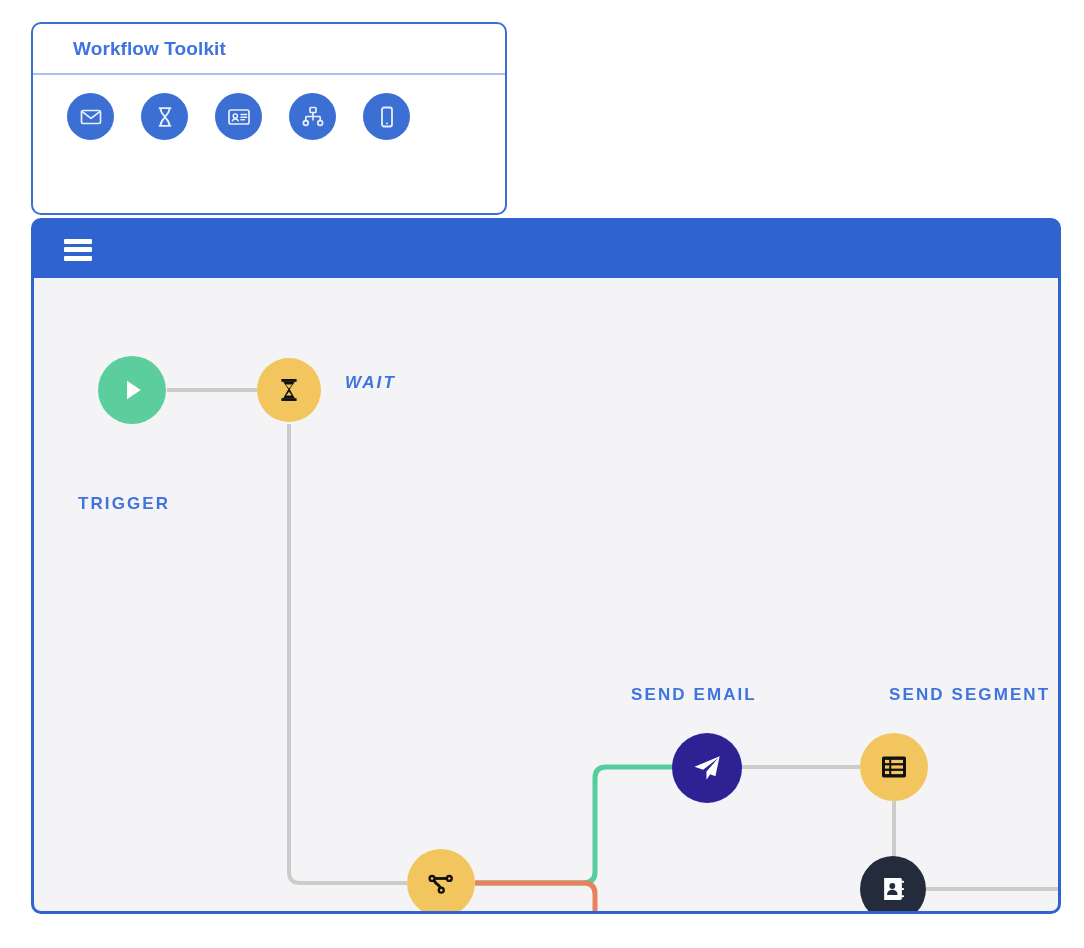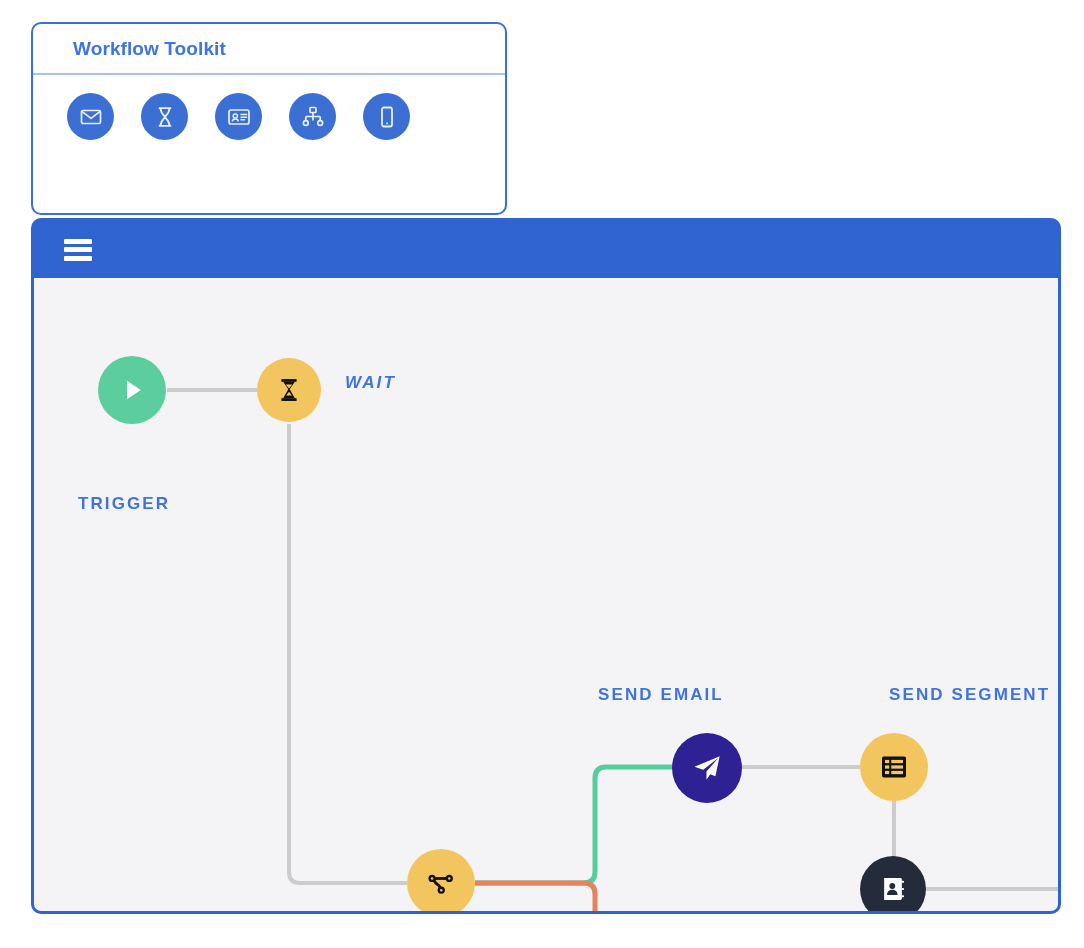--- a/index.html
+++ b/index.html
@@ -262,21 +262,21 @@
       </span>
     </div>
 
     <div class="node" style="left:638px; top:455px; width:70px; height:70px; background:#2e2193;">
       <span>
         <svg width="32" height="32" viewBox="0 0 24 24">
           <path d="M21.5 3.2 L2.6 11.1 L9.1 13.3 L20.6 4.4 L11.6 14.6 L11.6 20.8 L14.4 16.6 L18.3 18.1 Z" fill="#ffffff"></path>
         </svg>
       </span>
     </div>
-    <div class="node-label" style="left:564px; top:407px;">SEND EMAIL</div>
+    <div class="node-label" style="left:597px; top:407px;">SEND EMAIL</div>
 
     <div class="node" style="left:826px; top:455px; width:68px; height:68px; background:#f3c55f;">
       <span>
         <svg width="30" height="30" viewBox="0 0 24 24">
           <rect x="2.4" y="3.6" width="19.2" height="16.8" rx="1.4" fill="#111111"></rect>
           <rect x="4.8" y="6.3" width="3.4" height="2.6" fill="#f3c55f"></rect>
           <rect x="4.8" y="10.7" width="3.4" height="2.6" fill="#f3c55f"></rect>
           <rect x="4.8" y="15.1" width="3.4" height="2.6" fill="#f3c55f"></rect>
           <rect x="9.8" y="6.3" width="9.4" height="2.6" fill="#f3c55f"></rect>
           <rect x="9.8" y="10.7" width="9.4" height="2.6" fill="#f3c55f"></rect>

